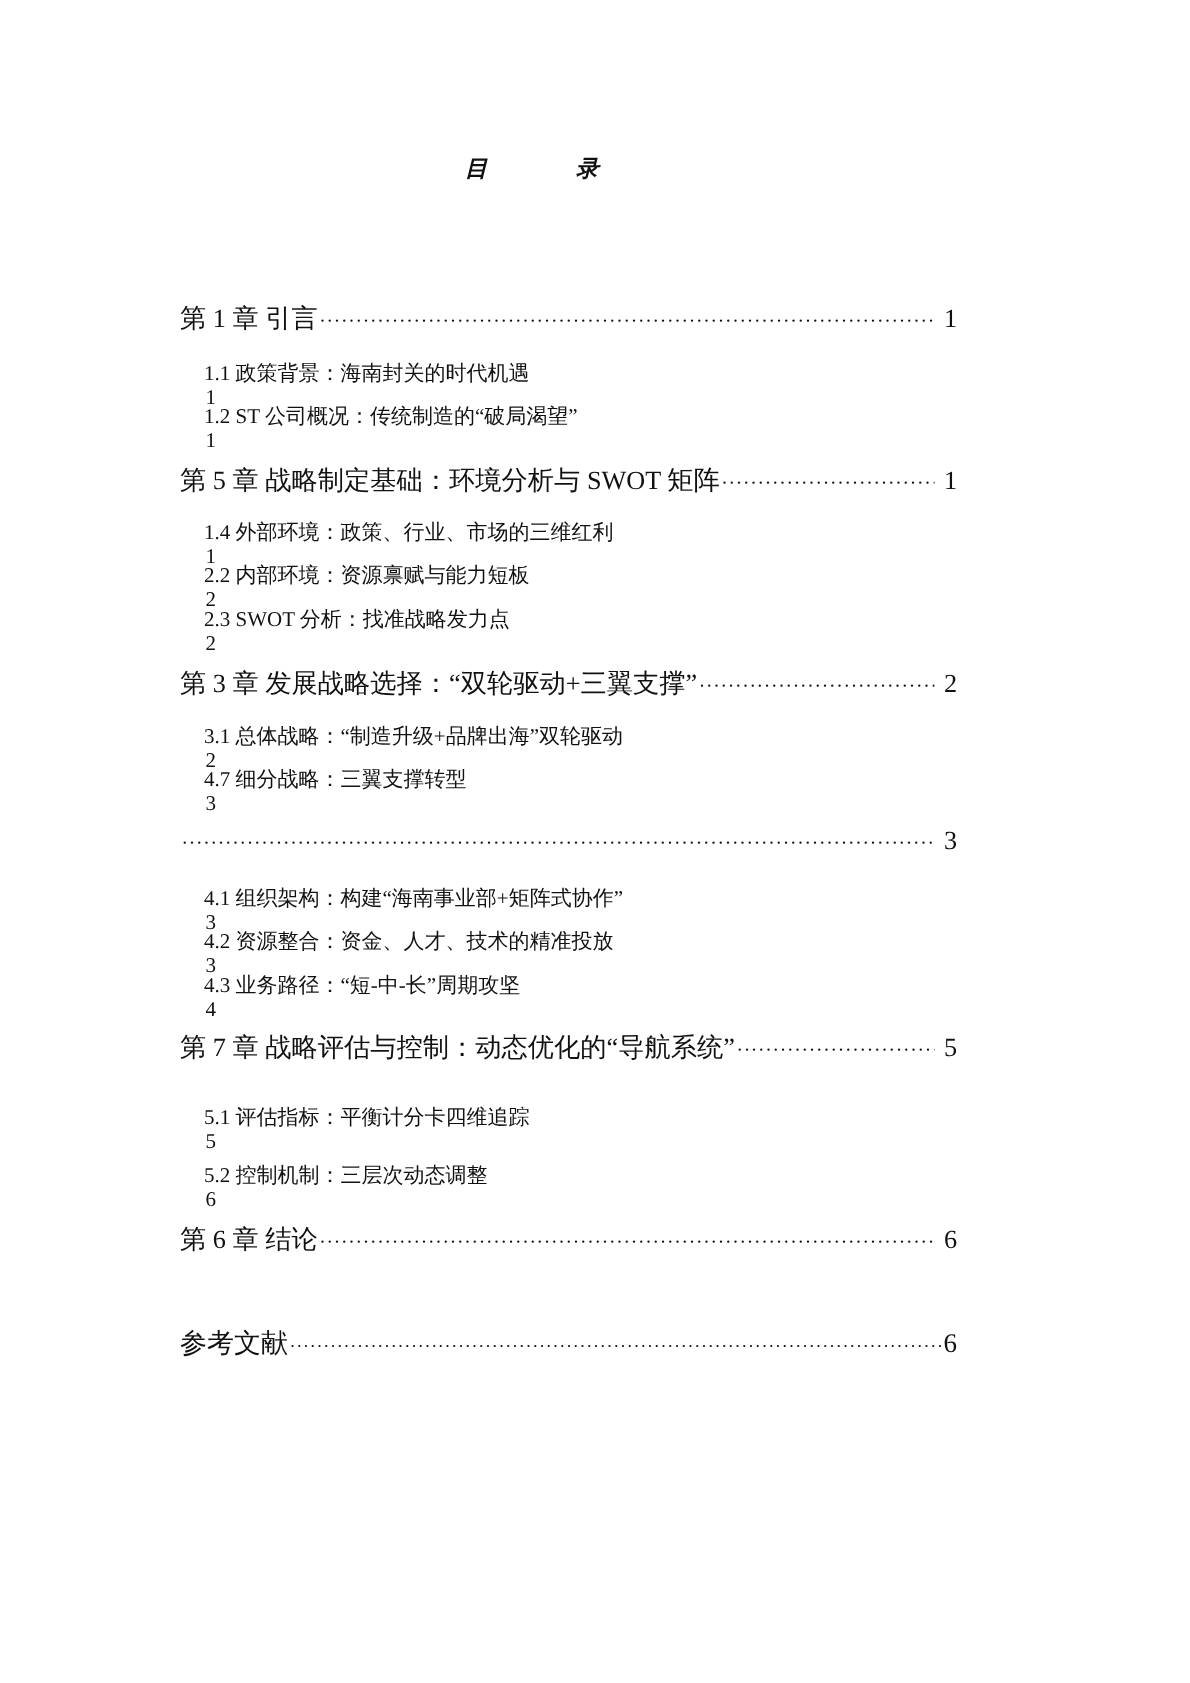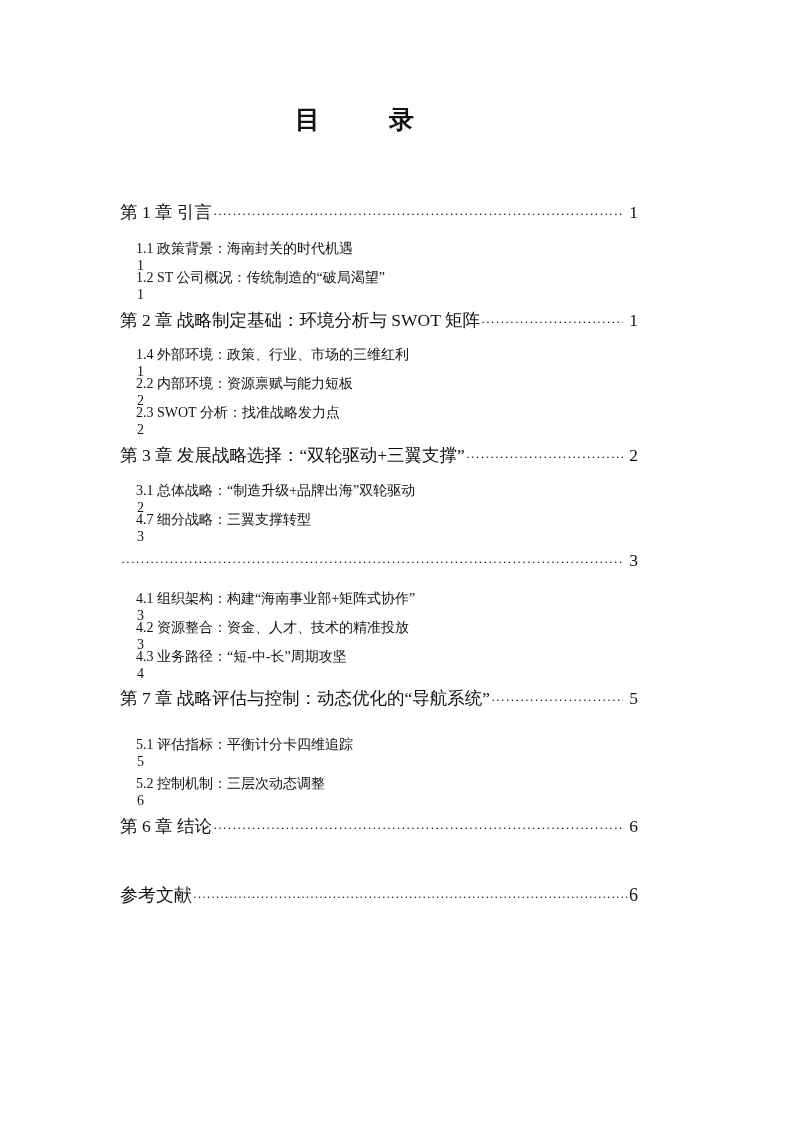--- a/index.html
+++ b/index.html
@@ -1,20 +1,20 @@
 <!DOCTYPE html>
 <html><head>
 <meta charset="utf-8">
 <style>
   html, body { margin: 0; padding: 0; background: #ffffff; }
   body { width: 793px; height: 1122px; position: relative; overflow: hidden;
          font-family: "Liberation Serif", "DejaVu Serif", serif; color: #111; }
   .title { position: absolute; left: 0; width: 709px; top: 103px; text-align: center;
-           font-family: "DejaVu Sans", sans-serif; font-weight: bold; font-size: 25px;
-           letter-spacing: 22px; text-indent: 22px; }
+           font-family: "DejaVu Sans", sans-serif; font-weight: bold; font-size: 15px;
+           letter-spacing: 22px; text-indent: 22px; font-style: italic; }
   .row { position: absolute; display: flex; align-items: baseline; white-space: nowrap; }
   .row .lbl { flex: 0 0 auto; }
   .row .dots { flex: 1 1 auto; overflow: hidden; margin: 0 1px; letter-spacing: 0.5px;
                font-family: "Liberation Serif", serif; }
   .row .dots::before { content: "····································································································································································"; }
   .row .pg { flex: 0 0 auto; text-align: right; }
   .ch { left: 120px; width: 518px; font-size: 17.5px; height: 24px; }
   .ch .pg { min-width: 10px; padding-left: 4px; }
   .sec { left: 135px; width: 503px; font-size: 14px; height: 20px; flex-direction: column; }
   .sec .pg { min-width: 8px; }
@@ -37,21 +37,21 @@
   <span class="dots"></span>
   <span class="pg">1</span>
 </div>
 <div class="row sec" style="top:269px">
   <span class="lbl">1.2    ST 公司概况：传统制造的“破局渴望”</span>
   <span class="dots"></span>
   <span class="pg">1</span>
 </div>
 
 <div class="row ch" style="top:308px">
-  <span class="lbl">第 2 章  战略制定基础：环境分析与 SWOT 矩阵</span>
+  <span class="lbl">第 5 章  战略制定基础：环境分析与 SWOT 矩阵</span>
   <span class="dots"></span>
   <span class="pg">1</span>
 </div>
 <div class="row sec" style="top:346px">
   <span class="lbl">1.4  外部环境：政策、行业、市场的三维红利</span>
   <span class="dots"></span>
   <span class="pg">1</span>
 </div>
 <div class="row sec" style="top:375px">
   <span class="lbl">2.2  内部环境：资源禀赋与能力短板</span>

